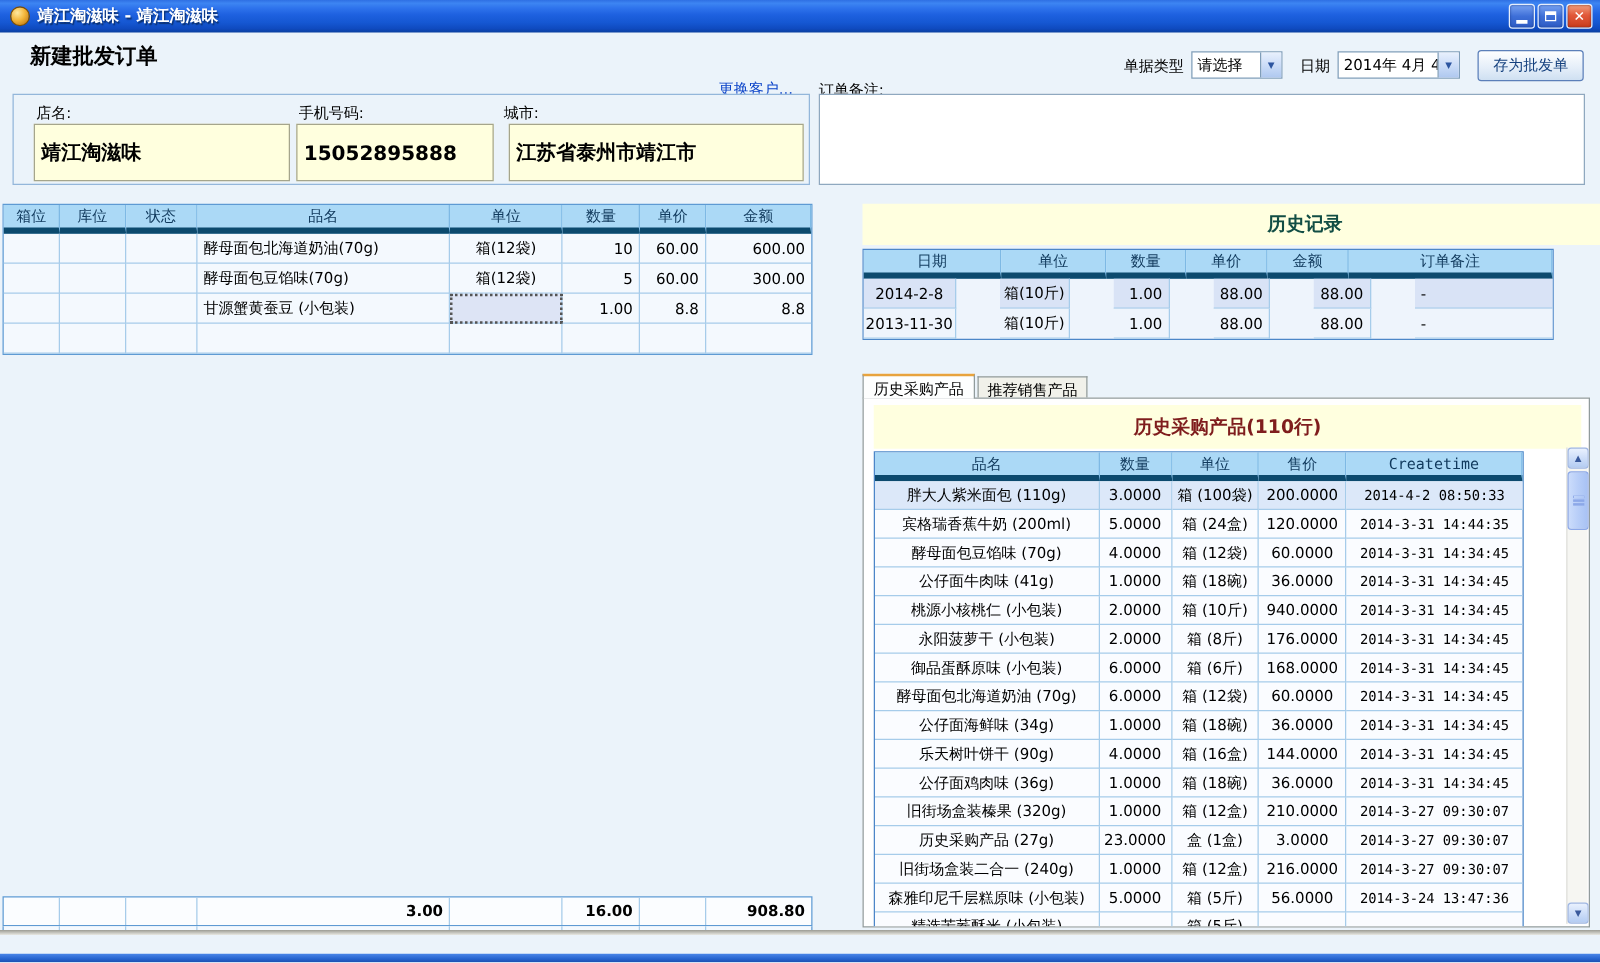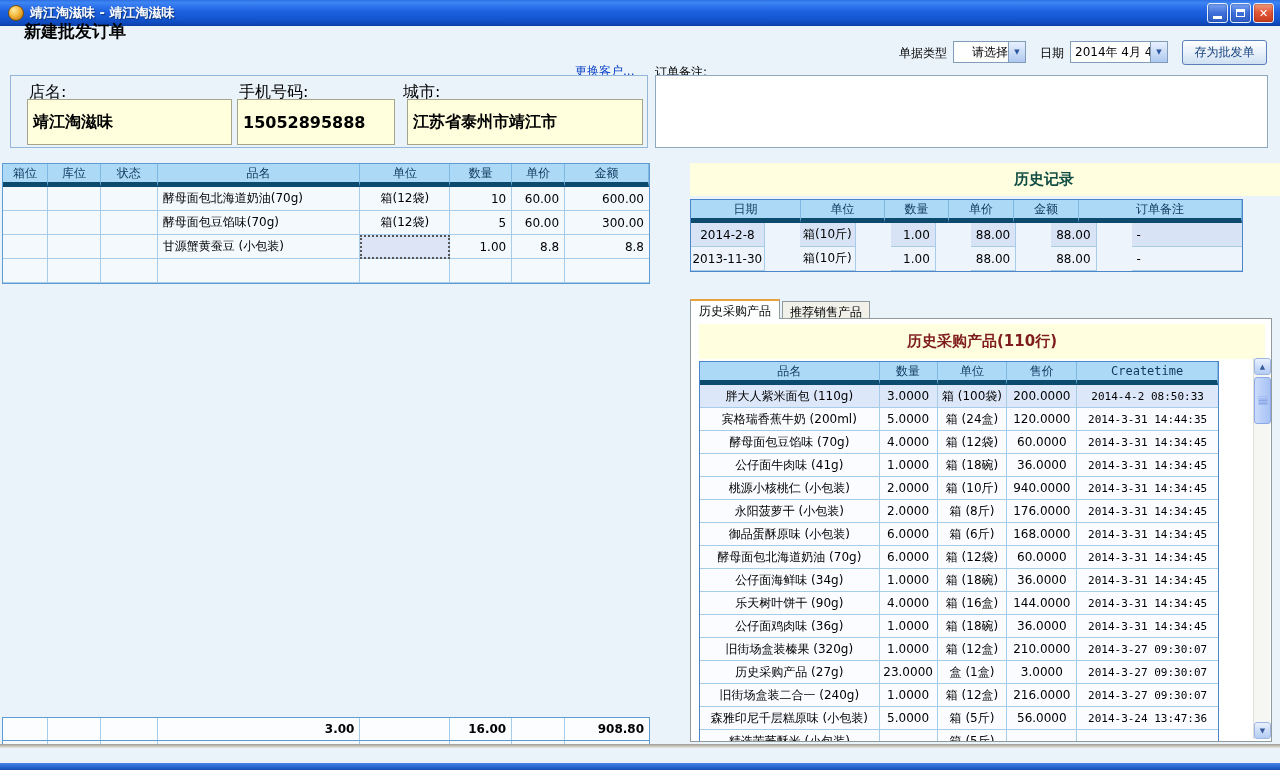--- a/index.html
+++ b/index.html
@@ -20,40 +20,40 @@
     background:linear-gradient(180deg,#7AA4F2 0%,#3E6FD8 50%,#2E5CC4 100%); box-shadow:inset 0 0 2px #1A3C8C; }
   .wbtn.close { background:linear-gradient(180deg,#F0A080 0%,#E2593A 45%,#C83C1E 100%); box-shadow:inset 0 0 2px #7C1E08; }
   .minbar { display:block; width:9px; height:3px; background:#FFF; margin-top:9px; }
   .restsq { display:block; width:9px; height:8px; border:1px solid #FFF; border-top:3px solid #FFF; }
 
   .bottom-strip { position:absolute; left:0; top:763px; width:1280px; height:7px;
     background:linear-gradient(180deg,#4A86E8,#2563CE 60%,#1B4FAE); }
   .ridge { position:absolute; left:0; top:744px; width:1280px; height:4px;
     background:linear-gradient(180deg,#9C9C94,#E8E8E2); }
 
-  .page-title { position:absolute; left:24px; top:20px; font-size:17px; font-weight:bold; }
+  .page-title { position:absolute; left:24px; top:33px; font-size:17px; font-weight:bold; }
 
   
   .lbl { position:absolute; font-size:12px; }
   .xp-select { position:absolute; height:22px; background:#FFF; border:1px solid #7F9DB9;
     display:flex; align-items:center; font-size:12px; }
-  .xp-select .val { flex:1; padding-left:4px; white-space:nowrap; overflow:hidden;text-align:right; }
+  .xp-select .val { flex:1; padding-left:4px; white-space:nowrap; overflow:hidden; }
   .drop-btn { width:17px; height:100%; border-left:1px solid #7F9DB9;
     background:linear-gradient(180deg,#E8F0FD 0%,#C6D9F6 60%,#AFC8F0 100%);
     display:flex; align-items:center; justify-content:center; color:#2C55A0; font-size:7px; }
   .save-btn { position:absolute; left:1182px; top:40px; width:85px; height:25px;
     border:1px solid #5B7FB9; border-radius:3px; color:#14407E; font-size:12px;
     background:linear-gradient(180deg,#FDFEFF 0%,#E6EFF9 55%,#CFE0F2 100%);
     display:flex; align-items:center; justify-content:center; }
   .link { position:absolute; color:#0A42C8; text-decoration:underline; font-size:12px; }
 
   
   .cust-box { position:absolute; left:10px; top:75px; width:638px; height:73px;
     border:1px solid #93B6DA; background:#EBF3FA; }
-  .cust-lbl { position:absolute; top:6px; font-size:16px; }
+  .cust-lbl { position:absolute; top:6px; font-size:12px; }
   .cust-input { position:absolute; top:23px; height:46px; background:#FFFFDE; border:1px solid #A5A58C;
     font-weight:bold; font-size:16px; display:flex; align-items:center; padding-left:5px; white-space:nowrap; overflow:hidden; }
   .remarks-box { position:absolute; left:655px; top:75px; width:613px; height:73px;
     background:#FFF; border:1px solid #8FA8BF; }
 
   
   .tr { display:flex; }
   .tc { border-right:1px solid #A6CCEA; border-bottom:1px solid #A6CCEA;
     height:100%; display:flex; align-items:center; overflow:hidden; white-space:nowrap; font-size:12px; }
   .tc:last-child { border-right:none; }

